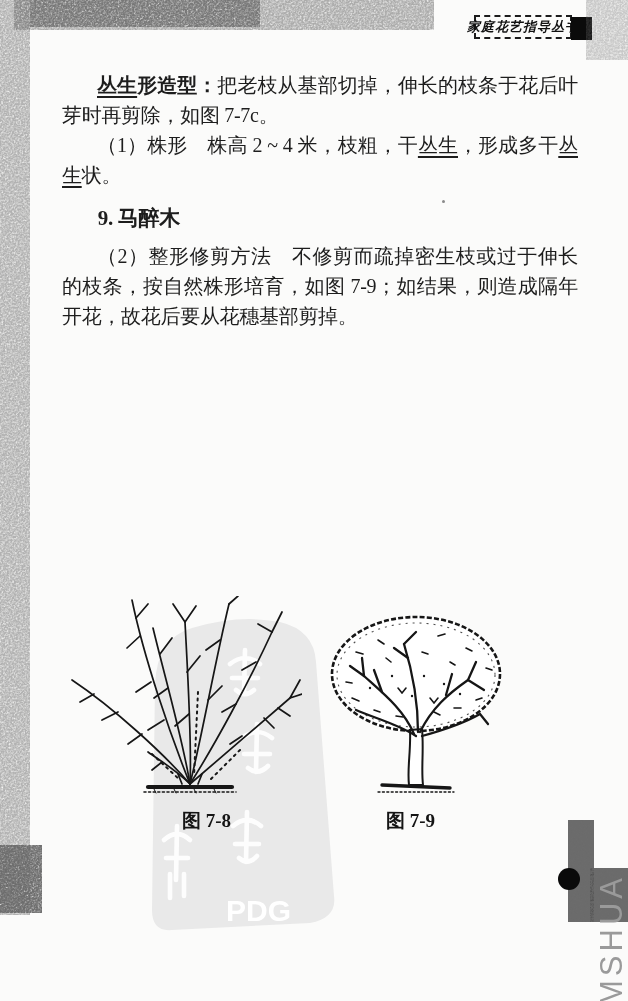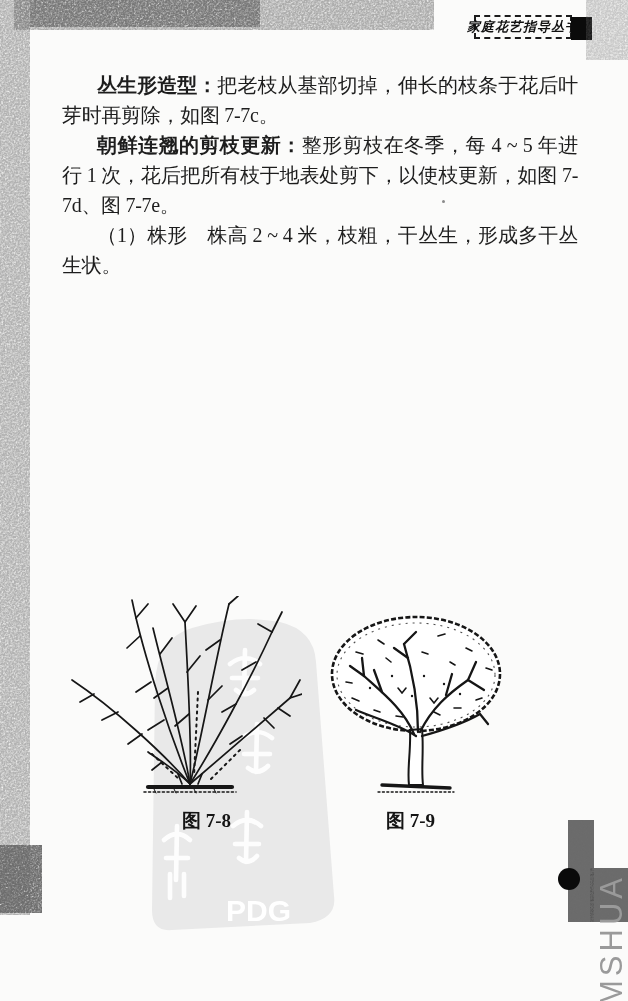--- a/index.html
+++ b/index.html
@@ -11,21 +11,21 @@
       box-sizing:border-box;z-index:3;display:flex;align-items:center;justify-content:center;}
   #series-box span{font-size:13px;font-weight:bold;font-style:italic;color:#111;
       letter-spacing:1px;white-space:nowrap;}
   #series-block{left:571px;top:17px;width:21px;height:23px;background:#0b0b0b;z-index:3;}
   
   #text-col{left:62px;top:70px;width:516px;z-index:3;color:#1d1d1d;
       font-size:20px;line-height:30px;text-align:justify;letter-spacing:-0.3px;}
   #text-col p{margin:0;text-indent:1.75em;}
   #text-col .h{font-weight:bold;font-size:21px;margin:13px 0 8px 0;text-indent:1.7em;}
   .b{font-weight:bold;}
-  .u{text-underline-offset:4px;text-decoration-thickness:1.5px;margin-top:36px;}
+  .u{text-decoration:underline;text-underline-offset:4px;text-decoration-thickness:1.5px;margin-top:36px;}
   
   .figcap{z-index:3;font-weight:bold;font-size:19px;color:#141414;white-space:nowrap;}
   #cap78{left:160px;top:808px;margin-left:22px;}
   #cap79{left:386px;top:808px;}
   #fig78{left:52px;top:596px;z-index:2;}
   #fig79{left:326px;top:612px;z-index:2;}
   #stone{left:140px;top:612px;z-index:1;}
   
   #noise{left:0;top:0;z-index:4;pointer-events:none;}
   #page-dot{left:558px;top:868px;width:22px;height:22px;border-radius:50%;
@@ -39,24 +39,25 @@
 </head>
 <body>
 
 <div class="abs" id="series-box">
   <span>家庭花艺指导丛书</span>
 </div>
 <div class="abs" id="series-block"></div>
 
 <div class="abs" id="text-col">
   <p><span class="b u">丛生</span><span class="b">形造型：</span><span>把老枝从基部切掉，伸长的枝条于花后叶芽时再剪除，如图 7-7c。</span></p>
-  <p><span class="b">朝鲜连翘的剪枝更新：</span><span>整形剪枝在冬季，每 4 ~ 5 年进行 1 次，花后把所有枝于地表处剪下，以使枝更新，如图 7-7d、图 7-7e。</span></p>
 
   <p><span>（1）株形　株高 2 ~ 4 米，枝粗，干</span><span class="u">丛生</span><span>，形成多干</span><span class="u">丛生</span><span>状。</span></p>
 
+  <p class="h">9. 马醉木</p>
+  <p>（2）整形修剪方法　不修剪而疏掉密生枝或过于伸长的枝条，按自然株形培育，如图 7-9；如结果，则造成隔年开花，故花后要从花穗基部剪掉。</p>
 </div>
 
 <div class="abs" id="ink-speck"></div>
 
 <svg class="abs" id="stone" width="200" height="330" viewBox="0 0 200 330">
   <path d="M52,16 Q100,2 140,10 Q174,18 176,50 L194,284 Q197,306 170,311 L32,318 Q12,320 12,298 L15,72 Q17,26 52,16 Z" fill="#e9e9e9"></path>
   <g stroke="#ffffff" stroke-width="4.6" fill="none" stroke-linecap="round" opacity="0.95">
     <path d="M105,38 L104,82 M90,52 Q105,40 120,52 M92,66 L118,66 M96,78 Q105,86 114,78"></path>
     <path d="M117,112 L116,160 M102,126 Q117,114 132,126 M104,142 L130,142 M108,156 Q118,164 128,154"></path>
     <path d="M107,200 L106,250 M93,214 Q107,202 121,214 M95,232 L119,232 M99,246 Q108,254 117,244"></path>

